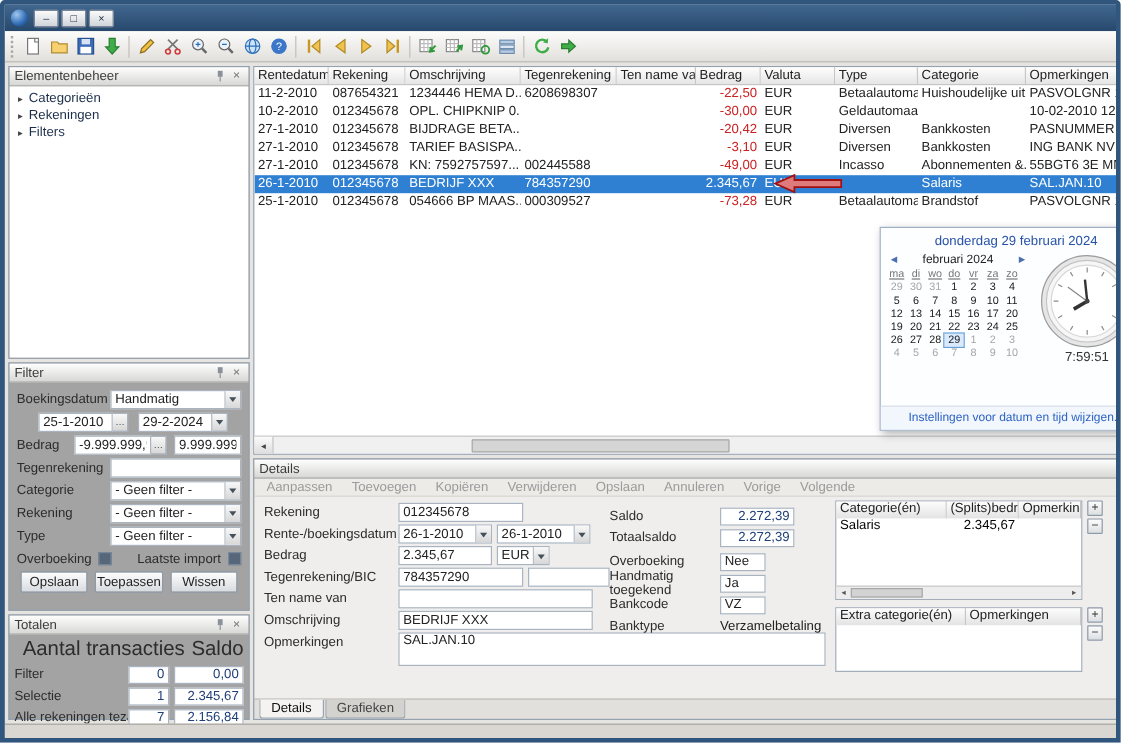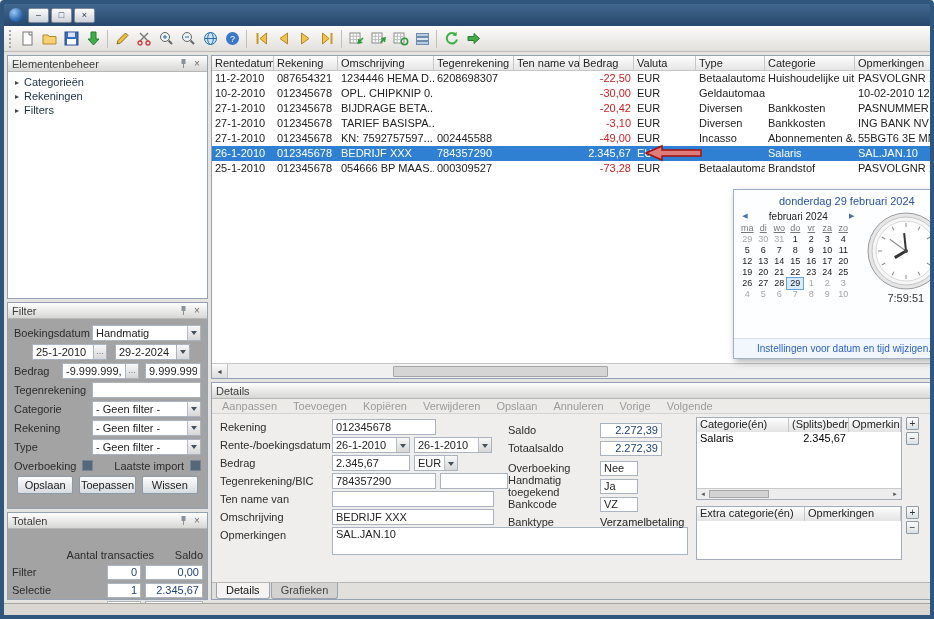--- a/index.html
+++ b/index.html
@@ -57,21 +57,21 @@
   .ddval { flex:1; padding:0 3px; font-size:11px; line-height:14px; white-space:nowrap; overflow:hidden; color:#222; }
   .ddbtn { width:13px; flex:0 0 auto; background:linear-gradient(#f8f8f8,#d7d7d7); border-left:1px solid #b6bec6;
            display:flex; align-items:center; justify-content:center; font-size:8px; color:#3c4854; }
   .ddbtn.arrow::after { content:""; border:3px solid transparent; border-top:4px solid #44505c; margin-top:4px; }
   .cb { width:11px; height:11px; border:1px solid #76879a; background:#58payload; background:#57struct; background:#56677a; flex:0 0 auto; }
   .fbtn { flex:1; height:18px; border:1px solid #8d9aa8; border-radius:2px; background:linear-gradient(#fdfdfd,#d8dbdf);
           font-size:11px; color:#222; text-align:center; line-height:16px; margin:0 3px; }
 
   
   .totbody { flex:1; padding:2px 4px; }
-  .tothead { display:flex; font-size:11px; color:#2c2c2c; margin:18px 0 3px; }
+  .tothead { display:flex; font-size:17px; color:#2c2c2c; margin:0 0 3px; }
   .tothead .h1 { width:142px; text-align:right; }
   .tothead .h2 { flex:1; text-align:right; }
   .totrow { display:flex; align-items:center; margin:2px 0; height:16px; }
   .totlabel { flex:1; font-size:11px; color:#2c2c2c; white-space:nowrap; overflow:hidden; }
   .totbox { border:1px solid #a9b4c0; background:#fff; height:15px; font-size:11px; line-height:13px;
             text-align:right; padding:0 3px; color:#1f3f77; flex:0 0 auto; }
   .totbox.cnt { width:34px; margin-right:4px; }
   .totbox.sal { width:58px; }
 
   

